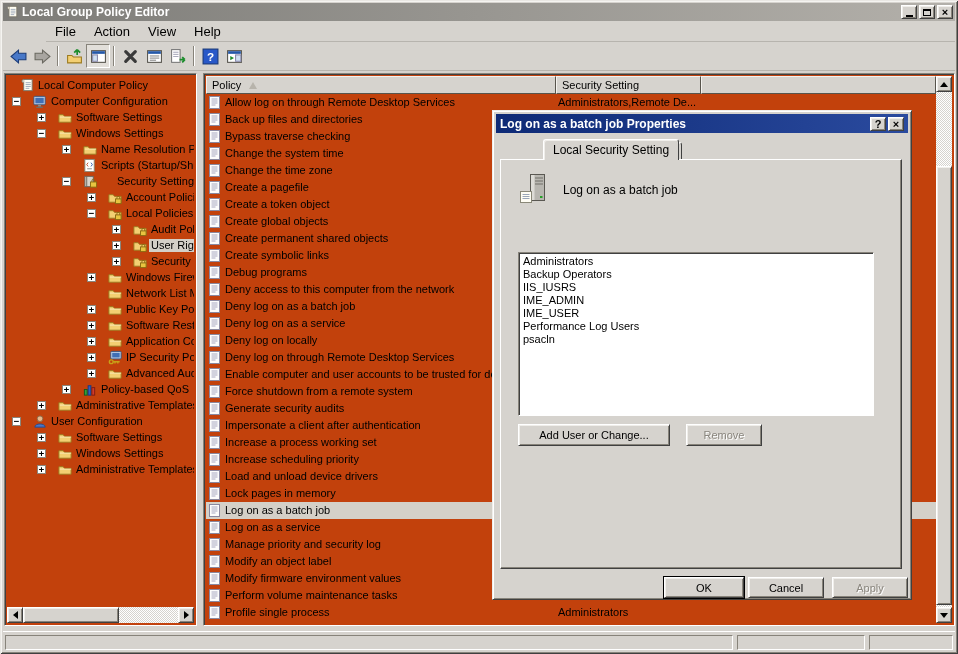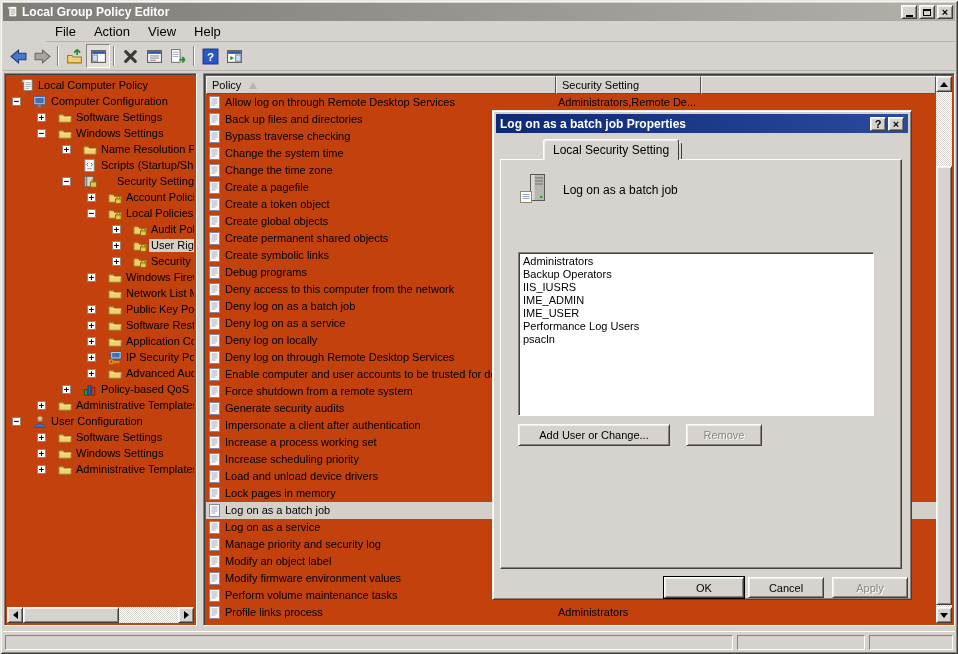--- a/index.html
+++ b/index.html
@@ -971,21 +971,21 @@
             <svg viewBox="0 0 13 15">
               <rect x="1.5" y="1.5" width="10" height="12" fill="#fcfcfc" stroke="#8a88a0"></rect>
               <g stroke="#a8a8c0">
                 <line x1="3.5" y1="4" x2="9.5" y2="4"></line>
                 <line x1="3.5" y1="6" x2="9.5" y2="6"></line>
                 <line x1="3.5" y1="8" x2="9.5" y2="8"></line>
                 <line x1="3.5" y1="10" x2="7.5" y2="10"></line>
               </g>
             </svg>
           </span>
-          <span class="ptext">Profile links process</span>
+          <span class="ptext">Profile single process</span>
           <span class="stext">Administrators</span>
         </div>
         <div class="lrow">
           <span class="picon">
             <svg viewBox="0 0 13 15">
               <rect x="1.5" y="1.5" width="10" height="12" fill="#fcfcfc" stroke="#8a88a0"></rect>
               <g stroke="#a8a8c0">
                 <line x1="3.5" y1="4" x2="9.5" y2="4"></line>
                 <line x1="3.5" y1="6" x2="9.5" y2="6"></line>
                 <line x1="3.5" y1="8" x2="9.5" y2="8"></line>

